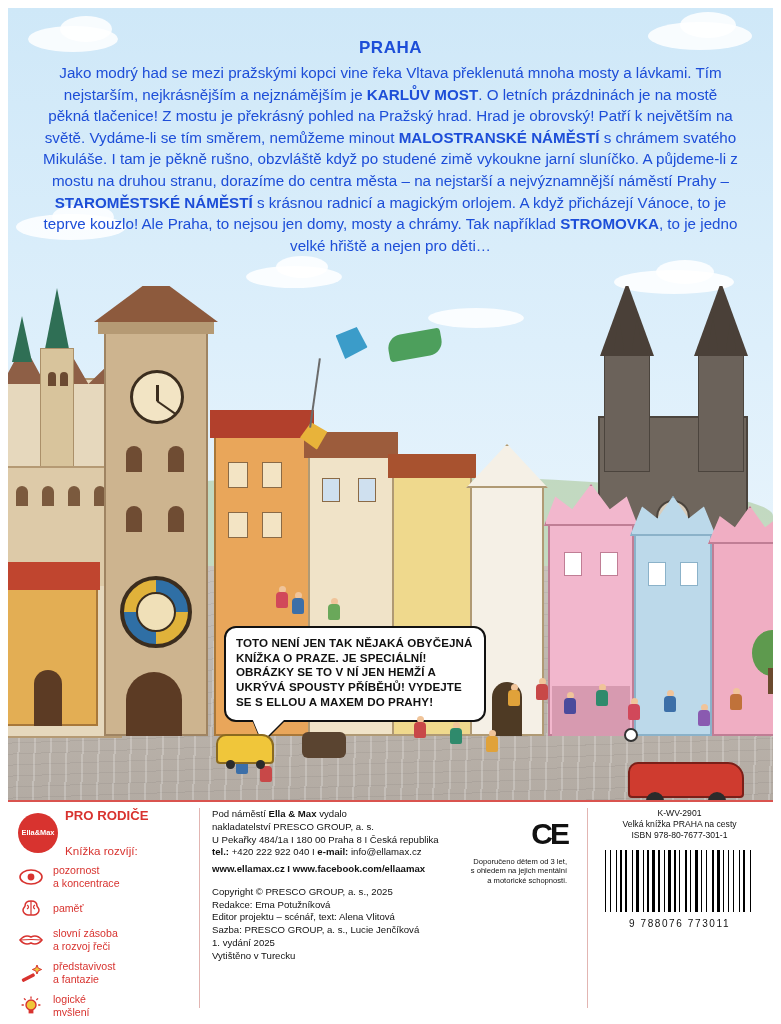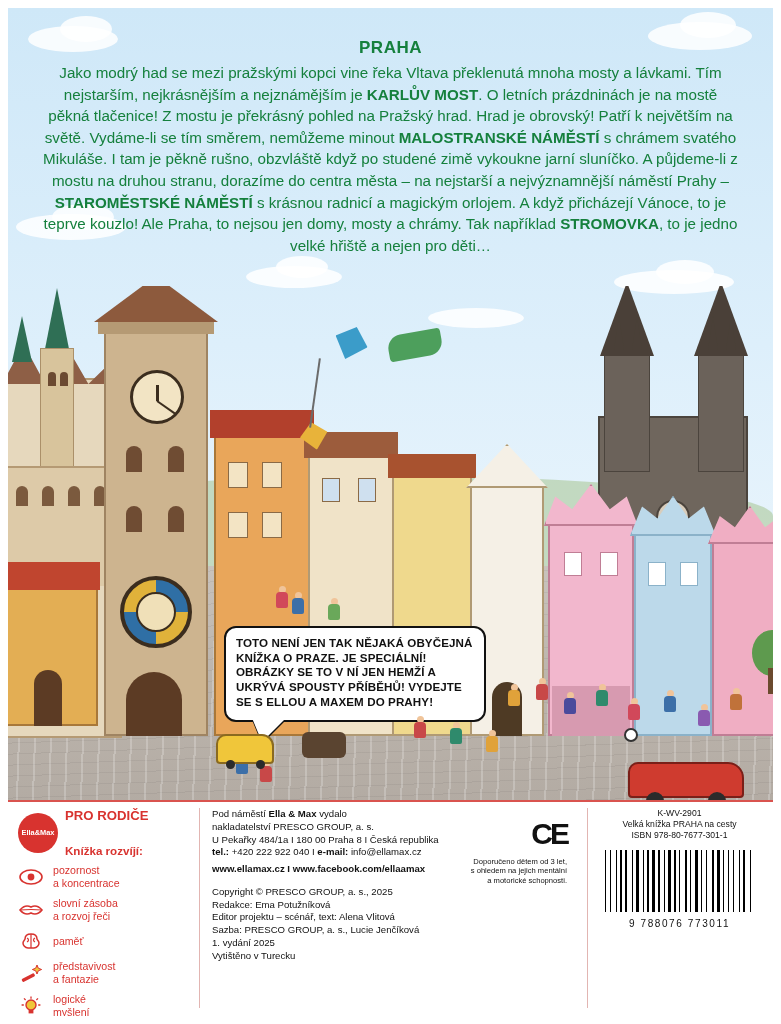--- a/index.html
+++ b/index.html
@@ -39,21 +39,21 @@
     background: #ffffff;
     border-radius: 50%;
     opacity: .85;
   }
 
   
   .blurb {
     position: absolute;
     left: 34px; top: 28px; right: 34px;
     text-align: center;
-    color: #15803d;
+    color: #1d4ed8;
     font-size: 15.2px;
     line-height: 1.42;
   }
   .blurb .title {
     font-weight: bold;
     font-size: 17px;
     letter-spacing: .5px;
     display: block;
     margin-bottom: 2px;
   }
@@ -146,21 +146,21 @@
   }
   .parents-head { display: flex; align-items: center; gap: 7px; margin-bottom: 7px; }
   .ellamax-badge {
     width: 40px; height: 40px; border-radius: 50%;
     background: #d8332f; color: #fff;
     display: flex; align-items: center; justify-content: center;
     font-size: 7.4px; font-weight: bold; line-height: 1.05; text-align: center;
     flex-direction: column;
   }
   .parents-title { color: #d8332f; font-weight: bold; font-size: 13.2px; line-height: 1.18; }
-  .parents-title small { display: block; font-size: 11.6px; font-weight: bold; margin-top: 20px; }
+  .parents-title small { display: block; font-size: 11.6px; font-weight: normal; margin-top: 20px; }
   .benefit { display: flex; align-items: center; gap: 9px; margin-bottom: 8px; }
   .benefit-ico {
     width: 26px; height: 22px; flex: 0 0 26px;
     display: flex; align-items: center; justify-content: center;
     color: #d8332f;
   }
   .benefit-txt { color: #d8332f; font-size: 10.6px; line-height: 1.18; }
 
   
   .pub {
@@ -417,35 +417,35 @@
                 <span class="benefit-ico">
                   <svg width="24" height="16" viewBox="0 0 24 16">
                     <ellipse cx="12" cy="8" rx="11" ry="7" fill="none" stroke="#d8332f" stroke-width="1.6"></ellipse>
                     <circle cx="12" cy="8" r="3.4" fill="#d8332f"></circle>
                   </svg>
                 </span>
                 <span class="benefit-txt">pozornost<br>a koncentrace</span>
               </div>
               <div class="benefit">
                 <span class="benefit-ico">
+                  <svg width="24" height="18" viewBox="0 0 24 18">
+                    <path d="M12 2c-4 0-6 2-6 5 0 1-2 2-2 4s2 5 5 5h6c3 0 5-3 5-5s-2-3-2-4c0-3-2-5-6-5z" fill="none" stroke="#d8332f" stroke-width="1.5"></path>
+                    <path d="M12 2v14M8 6c2 1 2 3 0 4M16 6c-2 1-2 3 0 4" stroke="#d8332f" stroke-width="1.2" fill="none"></path>
+                  </svg>
+                </span>
+                <span class="benefit-txt">paměť</span>
+              </div>
+              <div class="benefit">
+                <span class="benefit-ico">
                   <svg width="24" height="14" viewBox="0 0 24 14">
                     <path d="M1 7 Q6 1 12 4 Q18 1 23 7 Q18 13 12 10 Q6 13 1 7Z" fill="none" stroke="#d8332f" stroke-width="1.6"></path>
                     <path d="M1 7 Q12 6 23 7" stroke="#d8332f" stroke-width="1.2" fill="none"></path>
                   </svg>
                 </span>
                 <span class="benefit-txt">slovní zásoba<br>a rozvoj řeči</span>
-              </div>
-              <div class="benefit">
-                <span class="benefit-ico">
-                  <svg width="24" height="18" viewBox="0 0 24 18">
-                    <path d="M12 2c-4 0-6 2-6 5 0 1-2 2-2 4s2 5 5 5h6c3 0 5-3 5-5s-2-3-2-4c0-3-2-5-6-5z" fill="none" stroke="#d8332f" stroke-width="1.5"></path>
-                    <path d="M12 2v14M8 6c2 1 2 3 0 4M16 6c-2 1-2 3 0 4" stroke="#d8332f" stroke-width="1.2" fill="none"></path>
-                  </svg>
-                </span>
-                <span class="benefit-txt">paměť</span>
               </div>
               <div class="benefit">
                 <span class="benefit-ico">
                   <svg width="24" height="20" viewBox="0 0 24 20">
                     <rect x="2" y="13" width="14" height="3.4" rx="1.2" transform="rotate(-28 9 14)" fill="#d8332f"></rect>
                     <path d="M18 2l1.3 3.2L22.6 6.5 19.3 7.8 18 11l-1.3-3.2L13.4 6.5l3.3-1.3z" fill="#f0c63a" stroke="#d8332f" stroke-width="1"></path>
                   </svg>
                 </span>
                 <span class="benefit-txt">představivost<br>a fantazie</span>
               </div>

